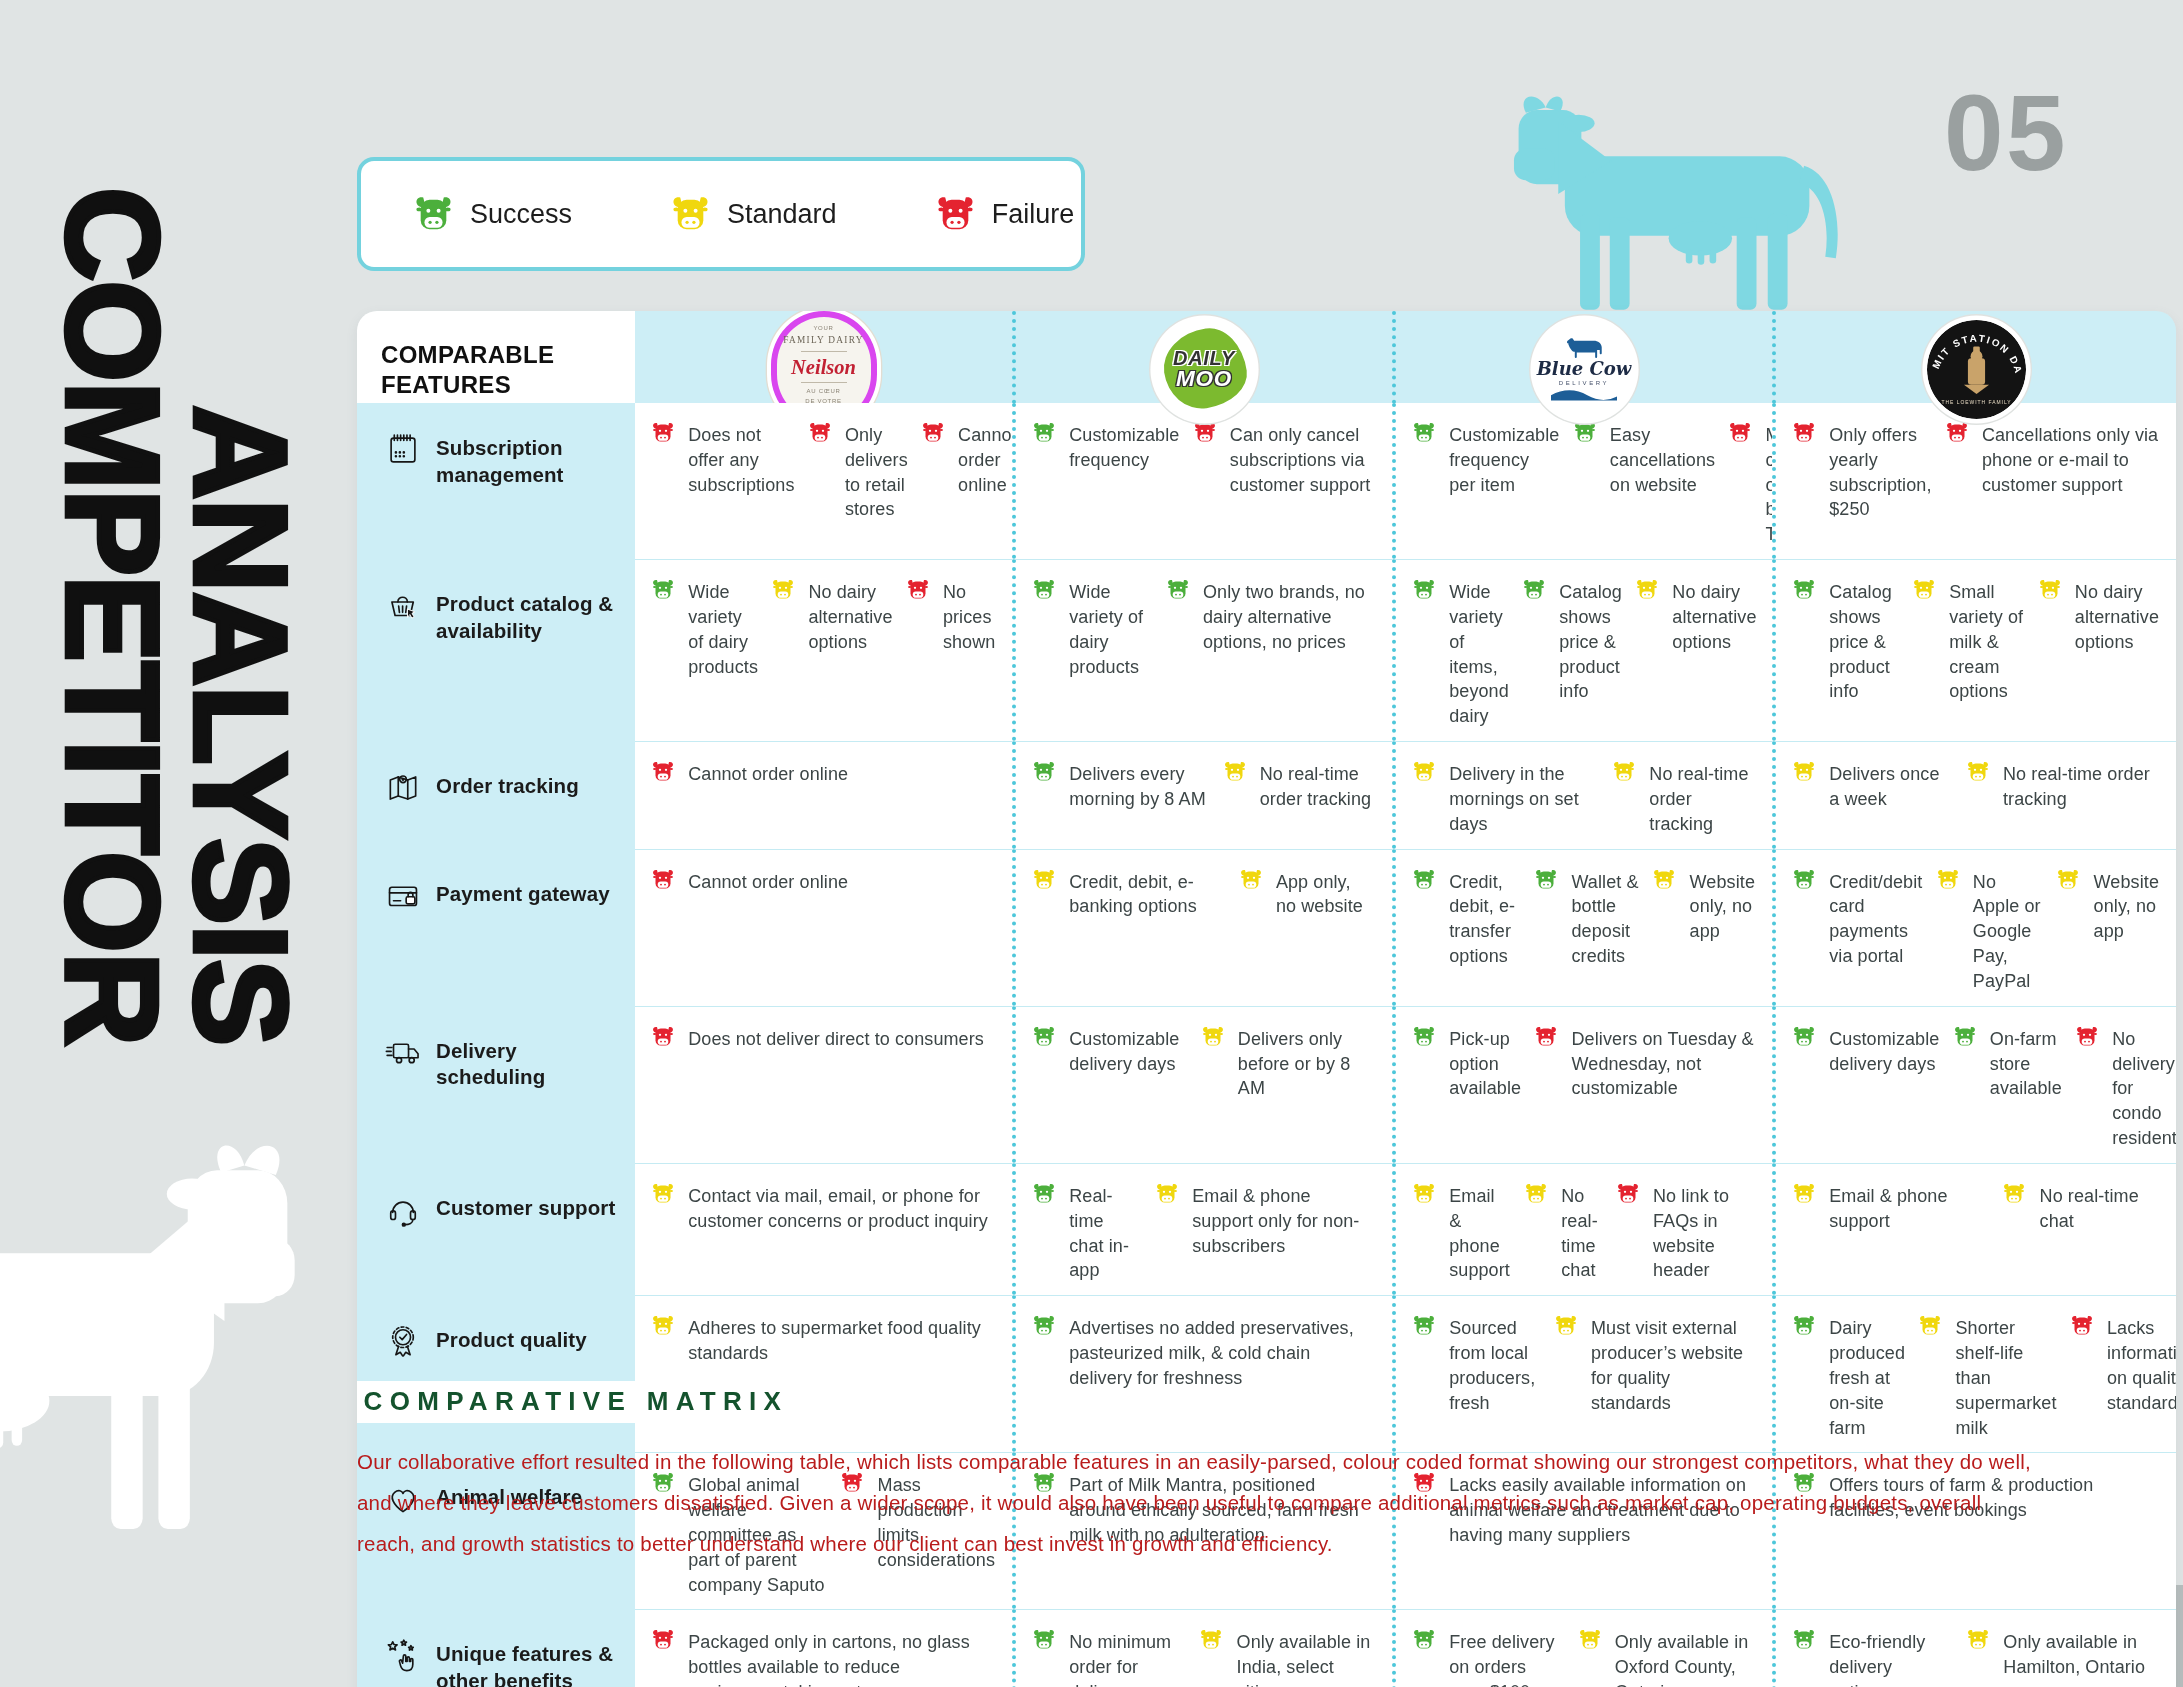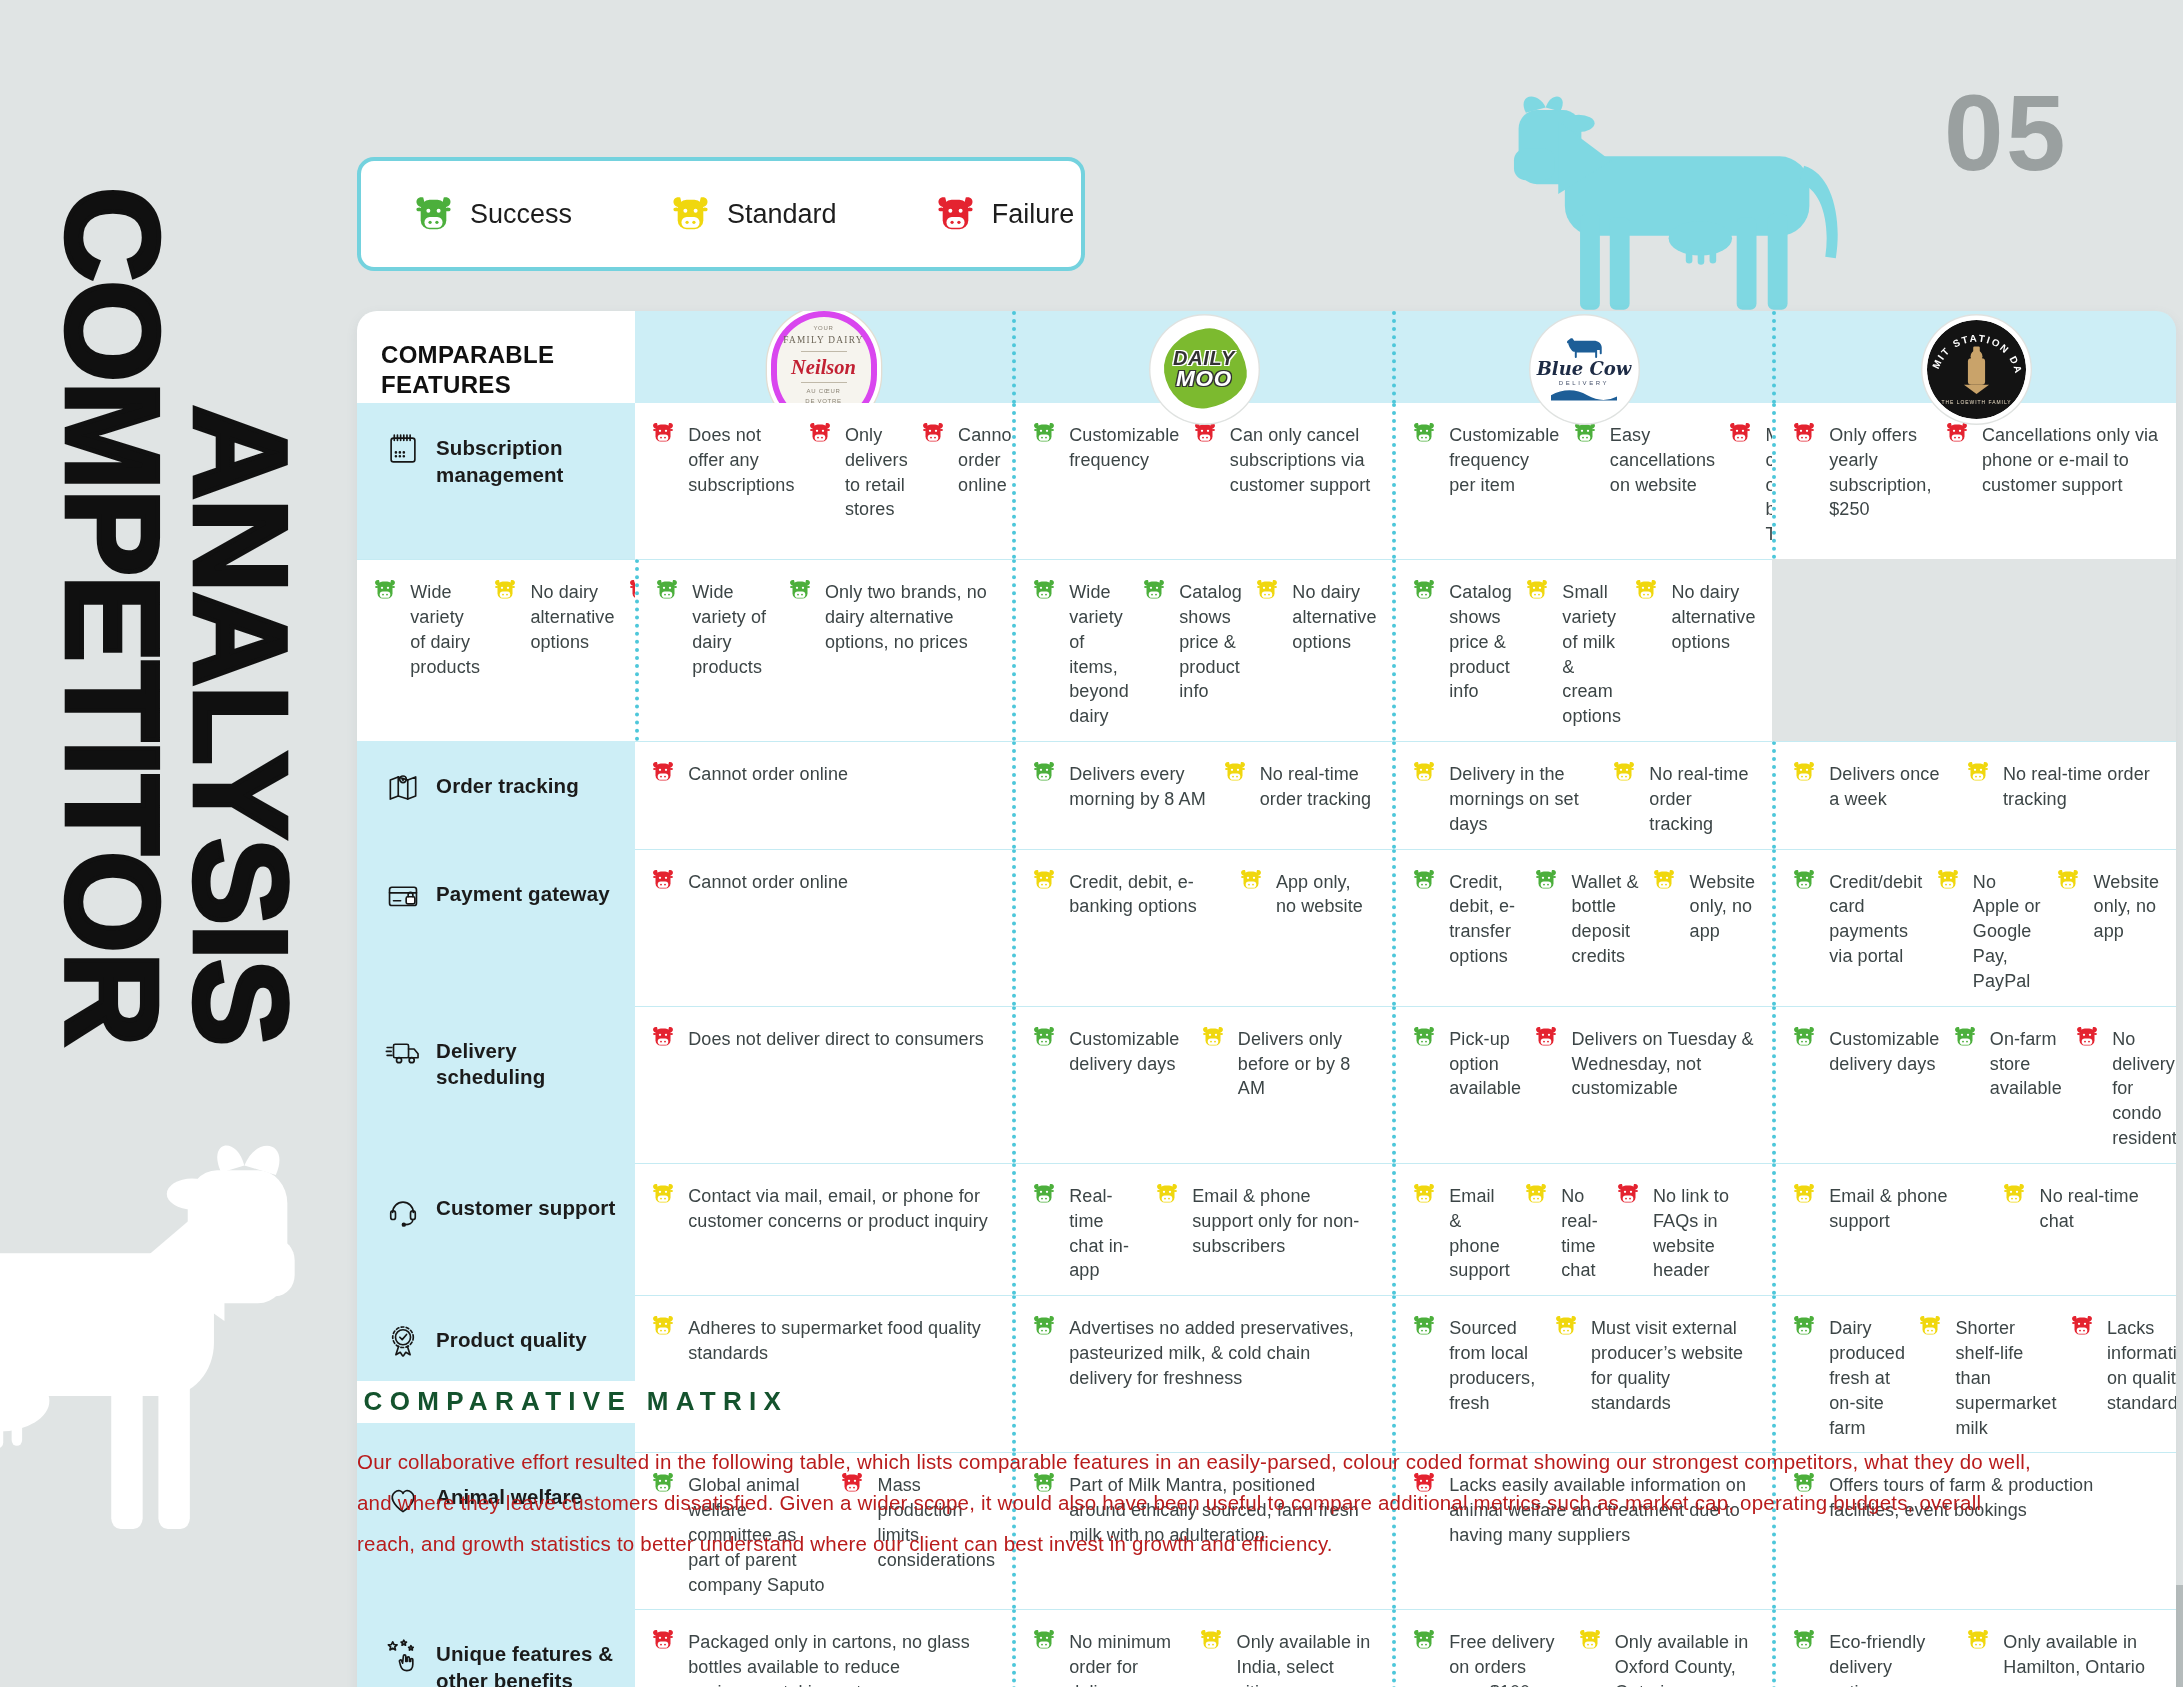--- a/index.html
+++ b/index.html
@@ -290,20 +290,29 @@
             </div>
             <div class="bullet">
               <svg class="cow failure" width="24" height="24" viewBox="0 0 24 24">
                 <use href="#cowhead"></use>
               </svg>
               <span class="btext">Cancellations only via phone or e-mail to customer support</span>
             </div>
           </div>
         </div>
         <div class="trow" style="min-height: 106px;">
+          <div class="fcell">
+            <span class="ficon"><svg viewBox="0 0 48 48">
+                <path d="M10 19h27l-4 17H14Z"></path>
+                <path d="M17.5 19c0-8 12-8 12 0"></path>
+                <path d="M18.5 24l1 8M23.5 24v8M28.5 24l-1 8"></path>
+                <path d="M30 28l9 3.4-3.6 1.8 2.5 4.4-2.7 1.7-2.5-4.5-2.7 3.2Z" fill="#161616" stroke="#fff" stroke-width="1.2"></path>
+              </svg></span>
+            <span class="flabel">Product catalog &amp; availability</span>
+          </div>
           <div class="ccell">
             <div class="bullet">
               <svg class="cow success" width="24" height="24" viewBox="0 0 24 24">
                 <use href="#cowhead"></use>
               </svg>
               <span class="btext">Wide variety of dairy products</span>
             </div>
             <div class="bullet">
               <svg class="cow standard" width="24" height="24" viewBox="0 0 24 24">
                 <use href="#cowhead"></use>

